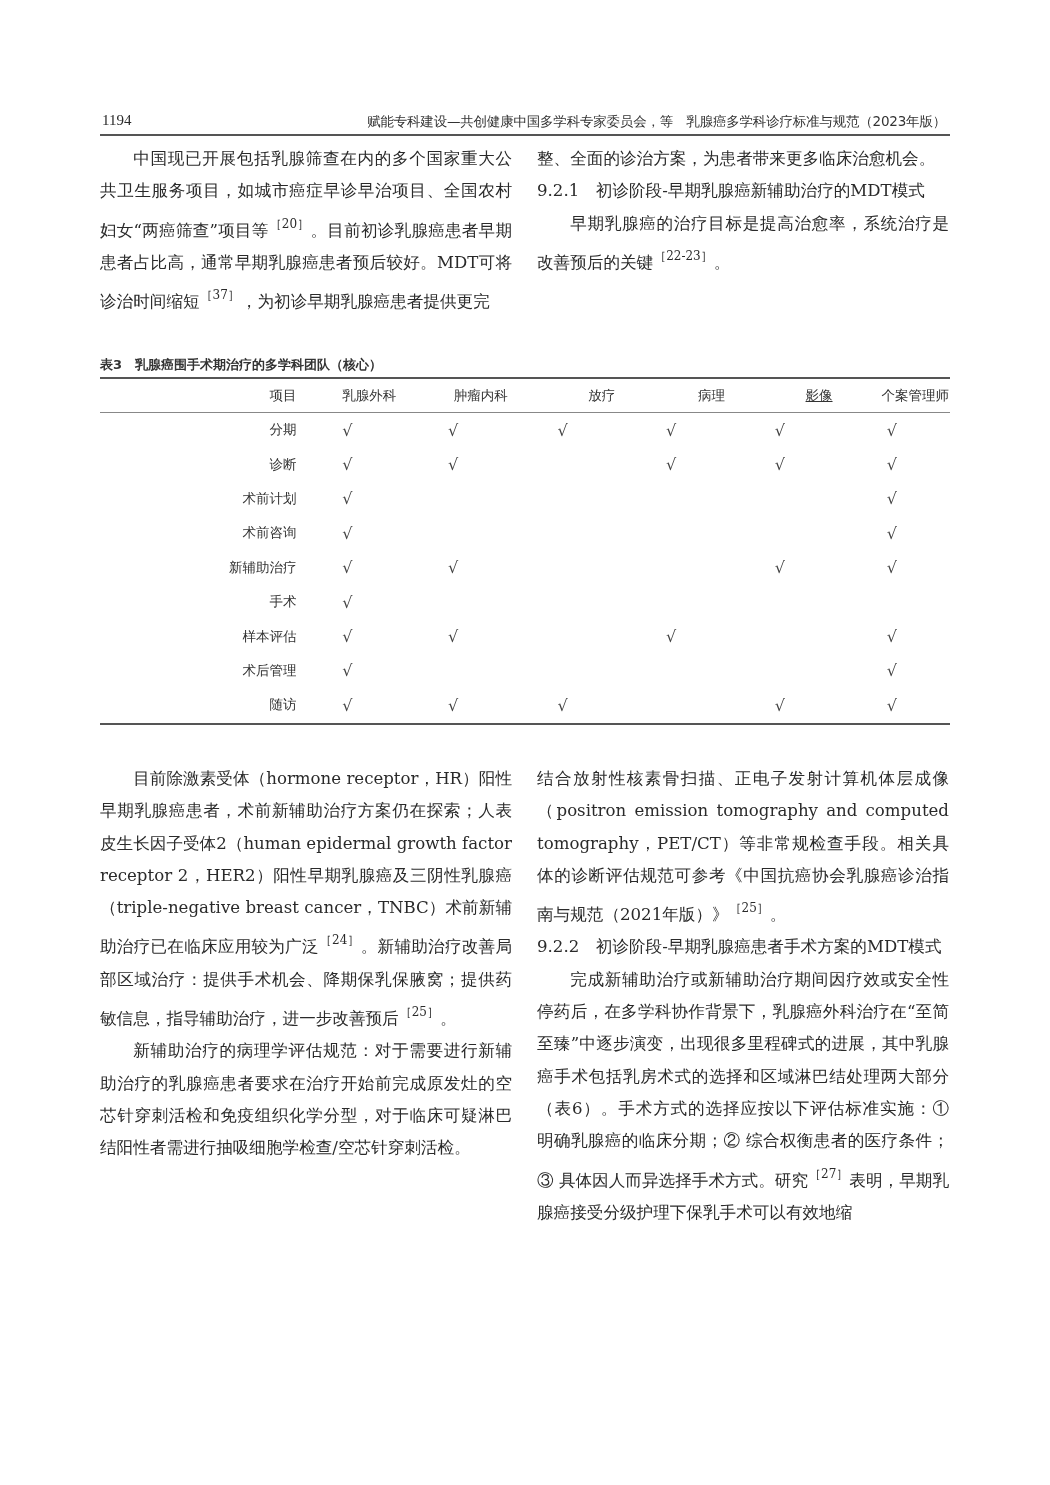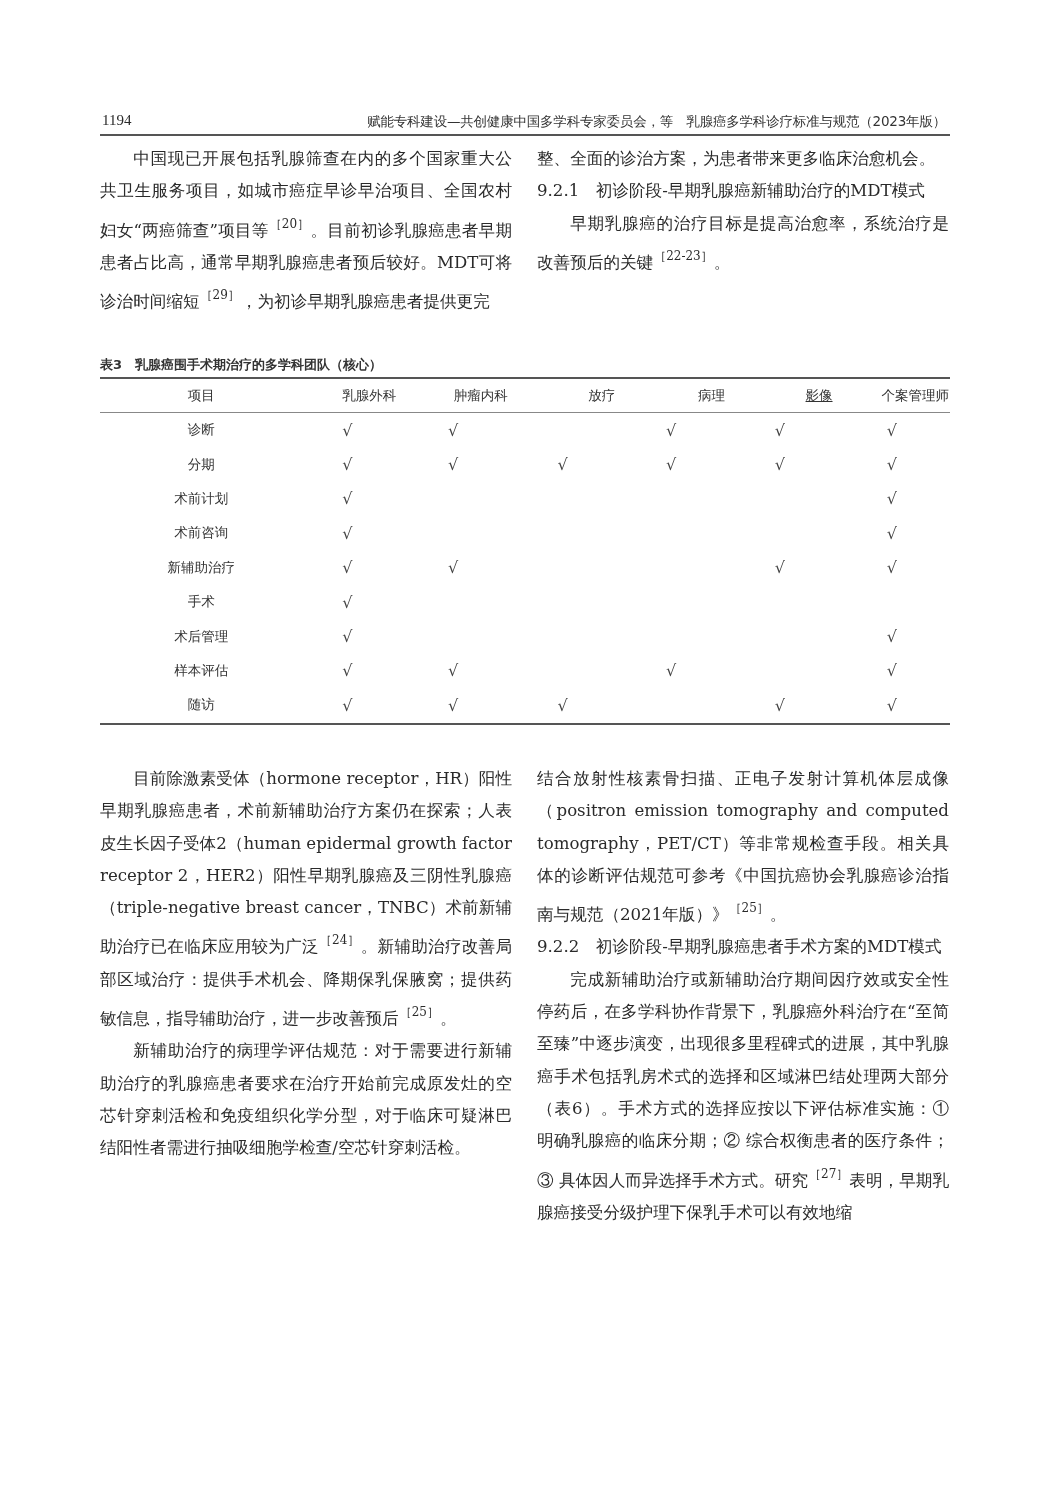--- a/index.html
+++ b/index.html
@@ -21,35 +21,35 @@
   .col-left-bot { left: 100px; top: 763px; }
   .col-right-bot { left: 537px; top: 763px; }
   sup.ref { font-size: 12px; vertical-align: 8px; margin: 0 1px; }
   .tcap { position: absolute; left: 100px; width: 850px; top: 356px; 
           font-size: 13px; font-weight: bold; font-family: "DejaVu Sans", sans-serif; color: #333; }
   table.t3 { position: absolute; left: 100px; top: 377px; width: 850px; border-collapse: collapse;
              font-size: 13.5px; font-family: "DejaVu Sans", sans-serif; color: #333; }
   table.t3 { border-top: 2px solid #555; border-bottom: 2px solid #555; }
   table.t3 th { font-weight: normal; height: 31px; border-bottom: 1px solid #888; text-align: right; }
   table.t3 td { height: 32.4px; text-align: center; font-family: "DejaVu Serif", serif; font-size: 16px; color: #444; }
-  table.t3 th:first-child, table.t3 td:first-child { text-align: center; padding-left: 6px;
+  table.t3 th:first-child, table.t3 td:first-child { text-align: right; padding-left: 6px;
              font-family: "DejaVu Sans", sans-serif; font-size: 13.5px; color: #333; }
   .c0 { width: 195px; } .c1 { width: 100px; } .c2 { width: 112px; } .c3 { width: 108px; }
   .c4 { width: 110px; } .c5 { width: 108px; text-decoration: underline; } .c6 { width: 117px; }
 </style>
 </head>
 <body>
 
 <div class="header">
   <span class="page-no">1194</span>
   <span class="running-title">赋能专科建设—共创健康中国多学科专家委员会，等　乳腺癌多学科诊疗标准与规范（2023年版）</span>
 </div>
 
 <div class="col col-left-top">
-  <p><span>中国现已开展包括乳腺筛查在内的多个国家重大公共卫生服务项目，如城市癌症早诊早治项目、全国农村妇女“两癌筛查”项目等</span><sup class="ref">［20］</sup><span>。目前初诊乳腺癌患者早期患者占比高，通常早期乳腺癌患者预后较好。MDT可将诊治时间缩短</span><sup class="ref">［29］</sup><span>，为初诊早期乳腺癌患者提供更完</span></p>
+  <p><span>中国现已开展包括乳腺筛查在内的多个国家重大公共卫生服务项目，如城市癌症早诊早治项目、全国农村妇女“两癌筛查”项目等</span><sup class="ref">［20］</sup><span>。目前初诊乳腺癌患者早期患者占比高，通常早期乳腺癌患者预后较好。MDT可将诊治时间缩短</span><sup class="ref">［37］</sup><span>，为初诊早期乳腺癌患者提供更完</span></p>
 </div>
 
 <div class="col col-right-top">
   <p class="noindent">整、全面的诊治方案，为患者带来更多临床治愈机会。</p>
   <p class="h">9.2.1　初诊阶段-早期乳腺癌新辅助治疗的MDT模式</p>
   <p><span>早期乳腺癌的治疗目标是提高治愈率，系统治疗是改善预后的关键</span><sup class="ref">［22-23］</sup><span>。</span></p>
 </div>
 
 <div class="tcap">表3　乳腺癌围手术期治疗的多学科团队（核心）</div>
 
@@ -60,33 +60,33 @@
       <th class="c1">乳腺外科</th>
       <th class="c2">肿瘤内科</th>
       <th class="c3">放疗</th>
       <th class="c4">病理</th>
       <th class="c5">影像</th>
       <th class="c6">个案管理师</th>
     </tr>
   </thead>
   <tbody>
     <tr>
-      <td>诊断</td>
+      <td>分期</td>
       <td>√</td>
       <td>√</td>
-      <td></td>
+      <td>√</td>
       <td>√</td>
       <td>√</td>
       <td>√</td>
     </tr>
     <tr>
-      <td>分期</td>
+      <td>诊断</td>
       <td>√</td>
       <td>√</td>
-      <td>√</td>
+      <td></td>
       <td>√</td>
       <td>√</td>
       <td>√</td>
     </tr>
     <tr>
       <td>术前计划</td>
       <td>√</td>
       <td></td>
       <td></td>
       <td></td>
@@ -114,34 +114,34 @@
     <tr>
       <td>手术</td>
       <td>√</td>
       <td></td>
       <td></td>
       <td></td>
       <td></td>
       <td></td>
     </tr>
     <tr>
+      <td>样本评估</td>
+      <td>√</td>
+      <td>√</td>
+      <td></td>
+      <td>√</td>
+      <td></td>
+      <td>√</td>
+    </tr>
+    <tr>
       <td>术后管理</td>
       <td>√</td>
       <td></td>
       <td></td>
       <td></td>
-      <td></td>
-      <td>√</td>
-    </tr>
-    <tr>
-      <td>样本评估</td>
-      <td>√</td>
-      <td>√</td>
-      <td></td>
-      <td>√</td>
       <td></td>
       <td>√</td>
     </tr>
     <tr>
       <td>随访</td>
       <td>√</td>
       <td>√</td>
       <td>√</td>
       <td></td>
       <td>√</td>

